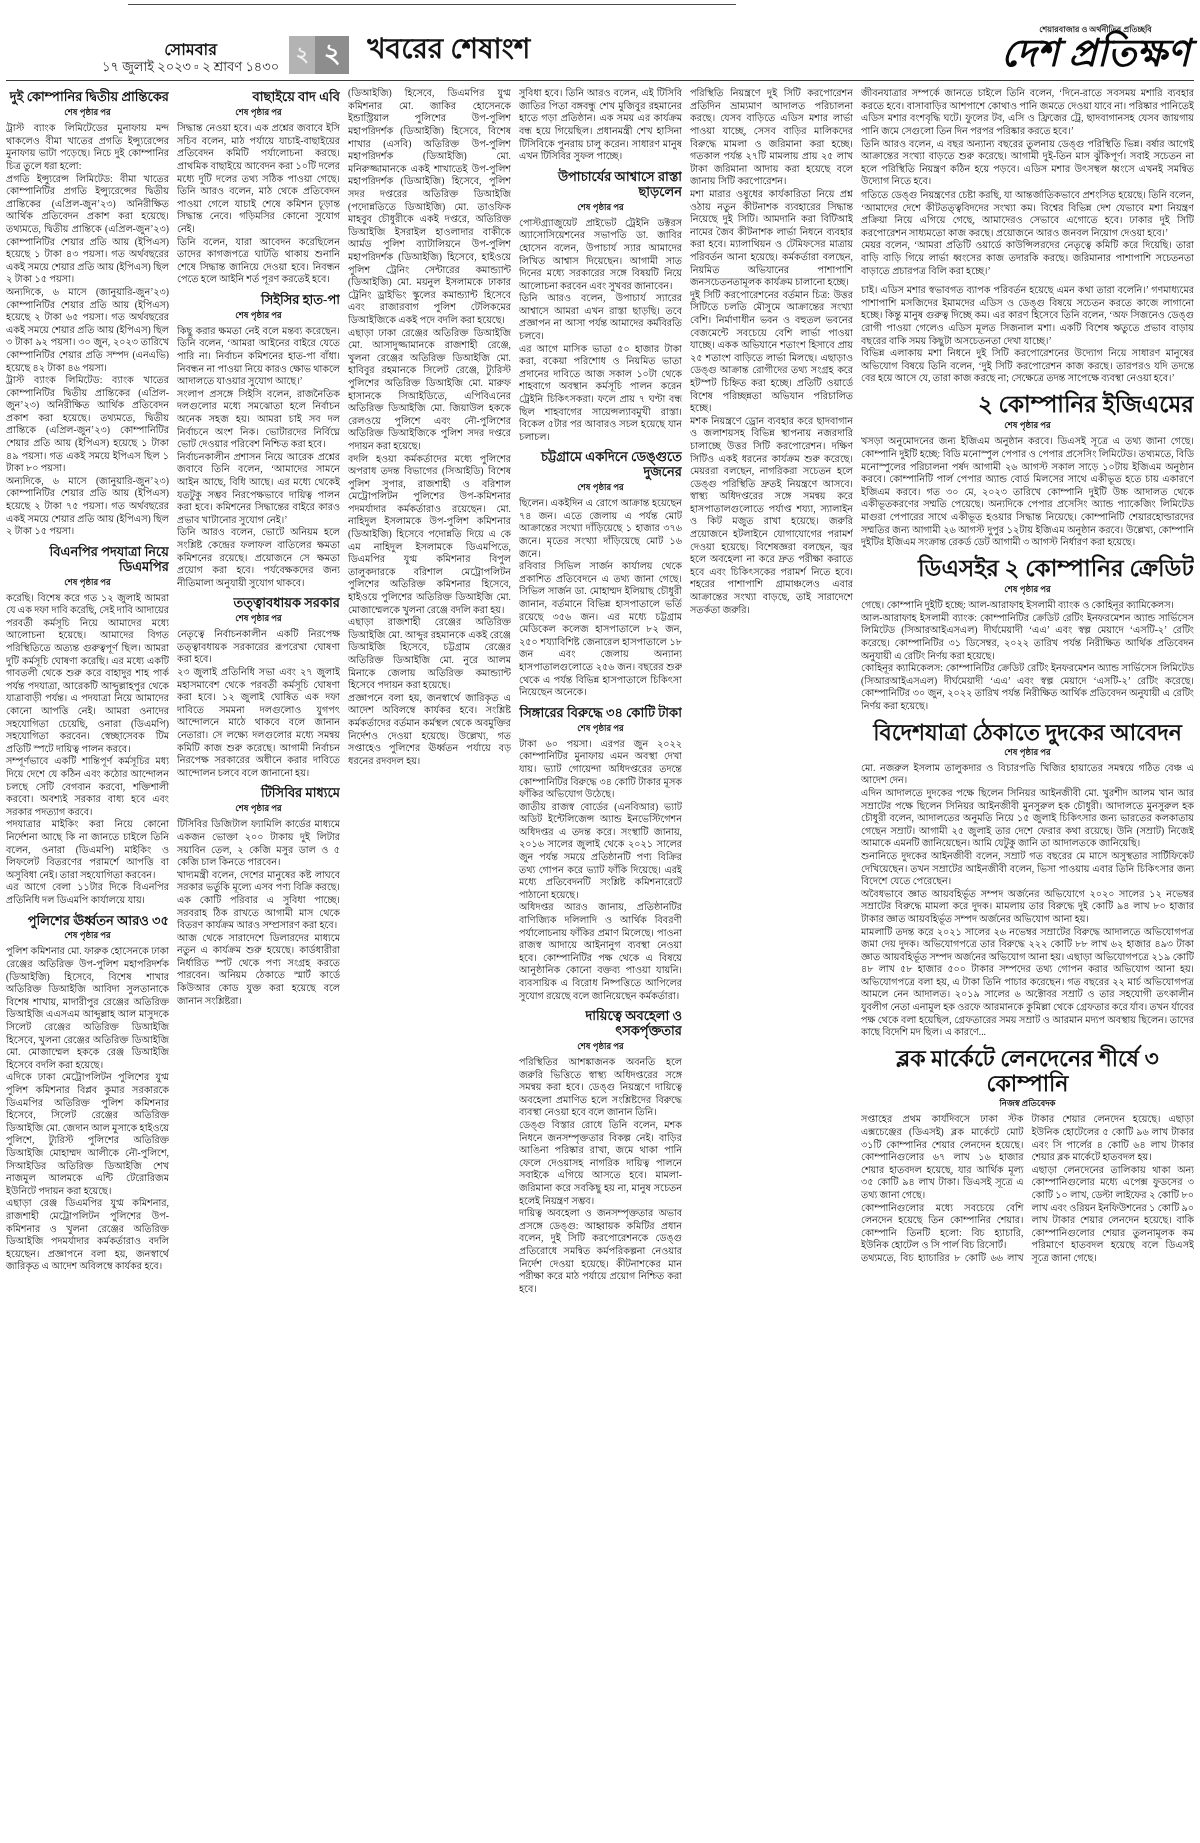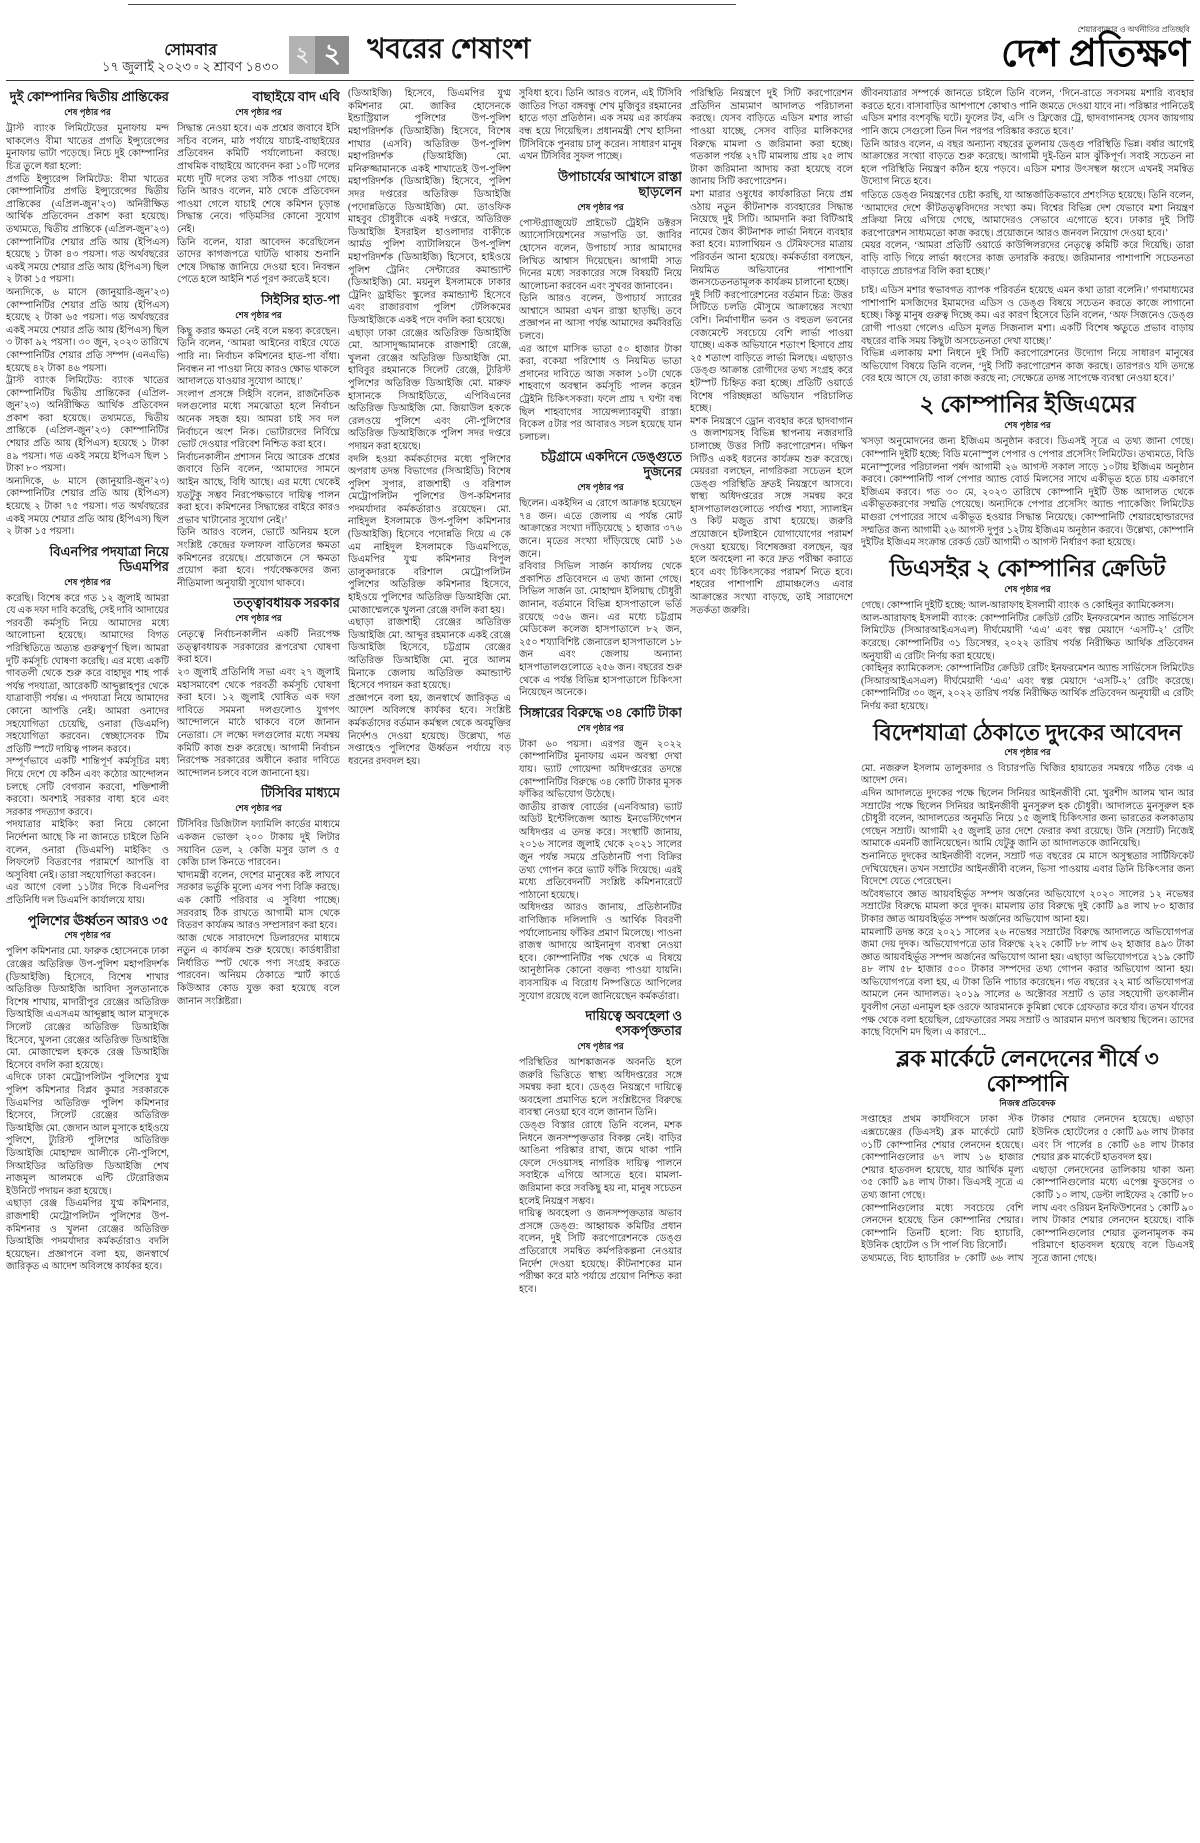--- a/index.html
+++ b/index.html
@@ -12,31 +12,31 @@
   .dateblock{margin-left:96px;text-align:right;line-height:1.1;}
   .day{font-size:16px;font-weight:bold;text-align:center;}
   .dateline{font-size:13px;color:#222;margin-top:1px;}
   .badge{display:flex;margin:0 8px 0 10px;}
   .badge .b1{width:26px;height:38px;background:#b3b3b3;color:#efefef;font-size:20px;
              display:flex;align-items:center;justify-content:center;font-weight:bold;}
   .badge .b2{width:34px;height:38px;background:#8d8d8d;color:#ffffff;font-size:26px;
              display:flex;align-items:center;justify-content:center;font-weight:bold;}
   .section-title{font-size:28px;font-weight:bold;margin-left:10px;letter-spacing:0;}
   .masthead{margin-left:auto;text-align:right;line-height:1.05;padding-right:4px;}
-  .tagline{font-size:8px;font-weight:normal;color:#222;}
-  .brand{font-size:38px;font-weight:bold;color:#0a0a0a;}
+  .tagline{font-size:8px;font-weight:bold;color:#222;text-align:center;}
+  .brand{font-size:38px;font-weight:bold;color:#0a0a0a;font-style:italic;}
   
   .cols{display:grid;grid-template-columns:repeat(5,163px) 1fr;gap:8px;padding-top:6px;
         height:1740px;overflow:hidden;}
   .col{overflow:hidden;}
   .story{margin-bottom:7px;}
   .hl{font-weight:bold;text-align:center;line-height:1.15;margin:3px 0 1px 0;}
   .hm{font-size:13px;text-align:right;}
   .hl.hl-l{font-size:22px;}
-  .hl.hl-xl{font-size:23px;}
+  .hl.hl-xl{font-size:23px;text-align:right;}
   .kick{font-size:8.5px;font-weight:bold;text-align:center;margin-bottom:2px;}
   .body{font-size:9.6px;line-height:12.6px;text-align:justify;white-space:pre-line;
         -webkit-hyphens:auto;hyphens:auto;}
   .pair{display:grid;grid-template-columns:1fr;gap:1px;}
   .twocol{column-count:2;column-gap:8px;}
 </style>
 </head>
 <body>
 
 <div class="sheet">

